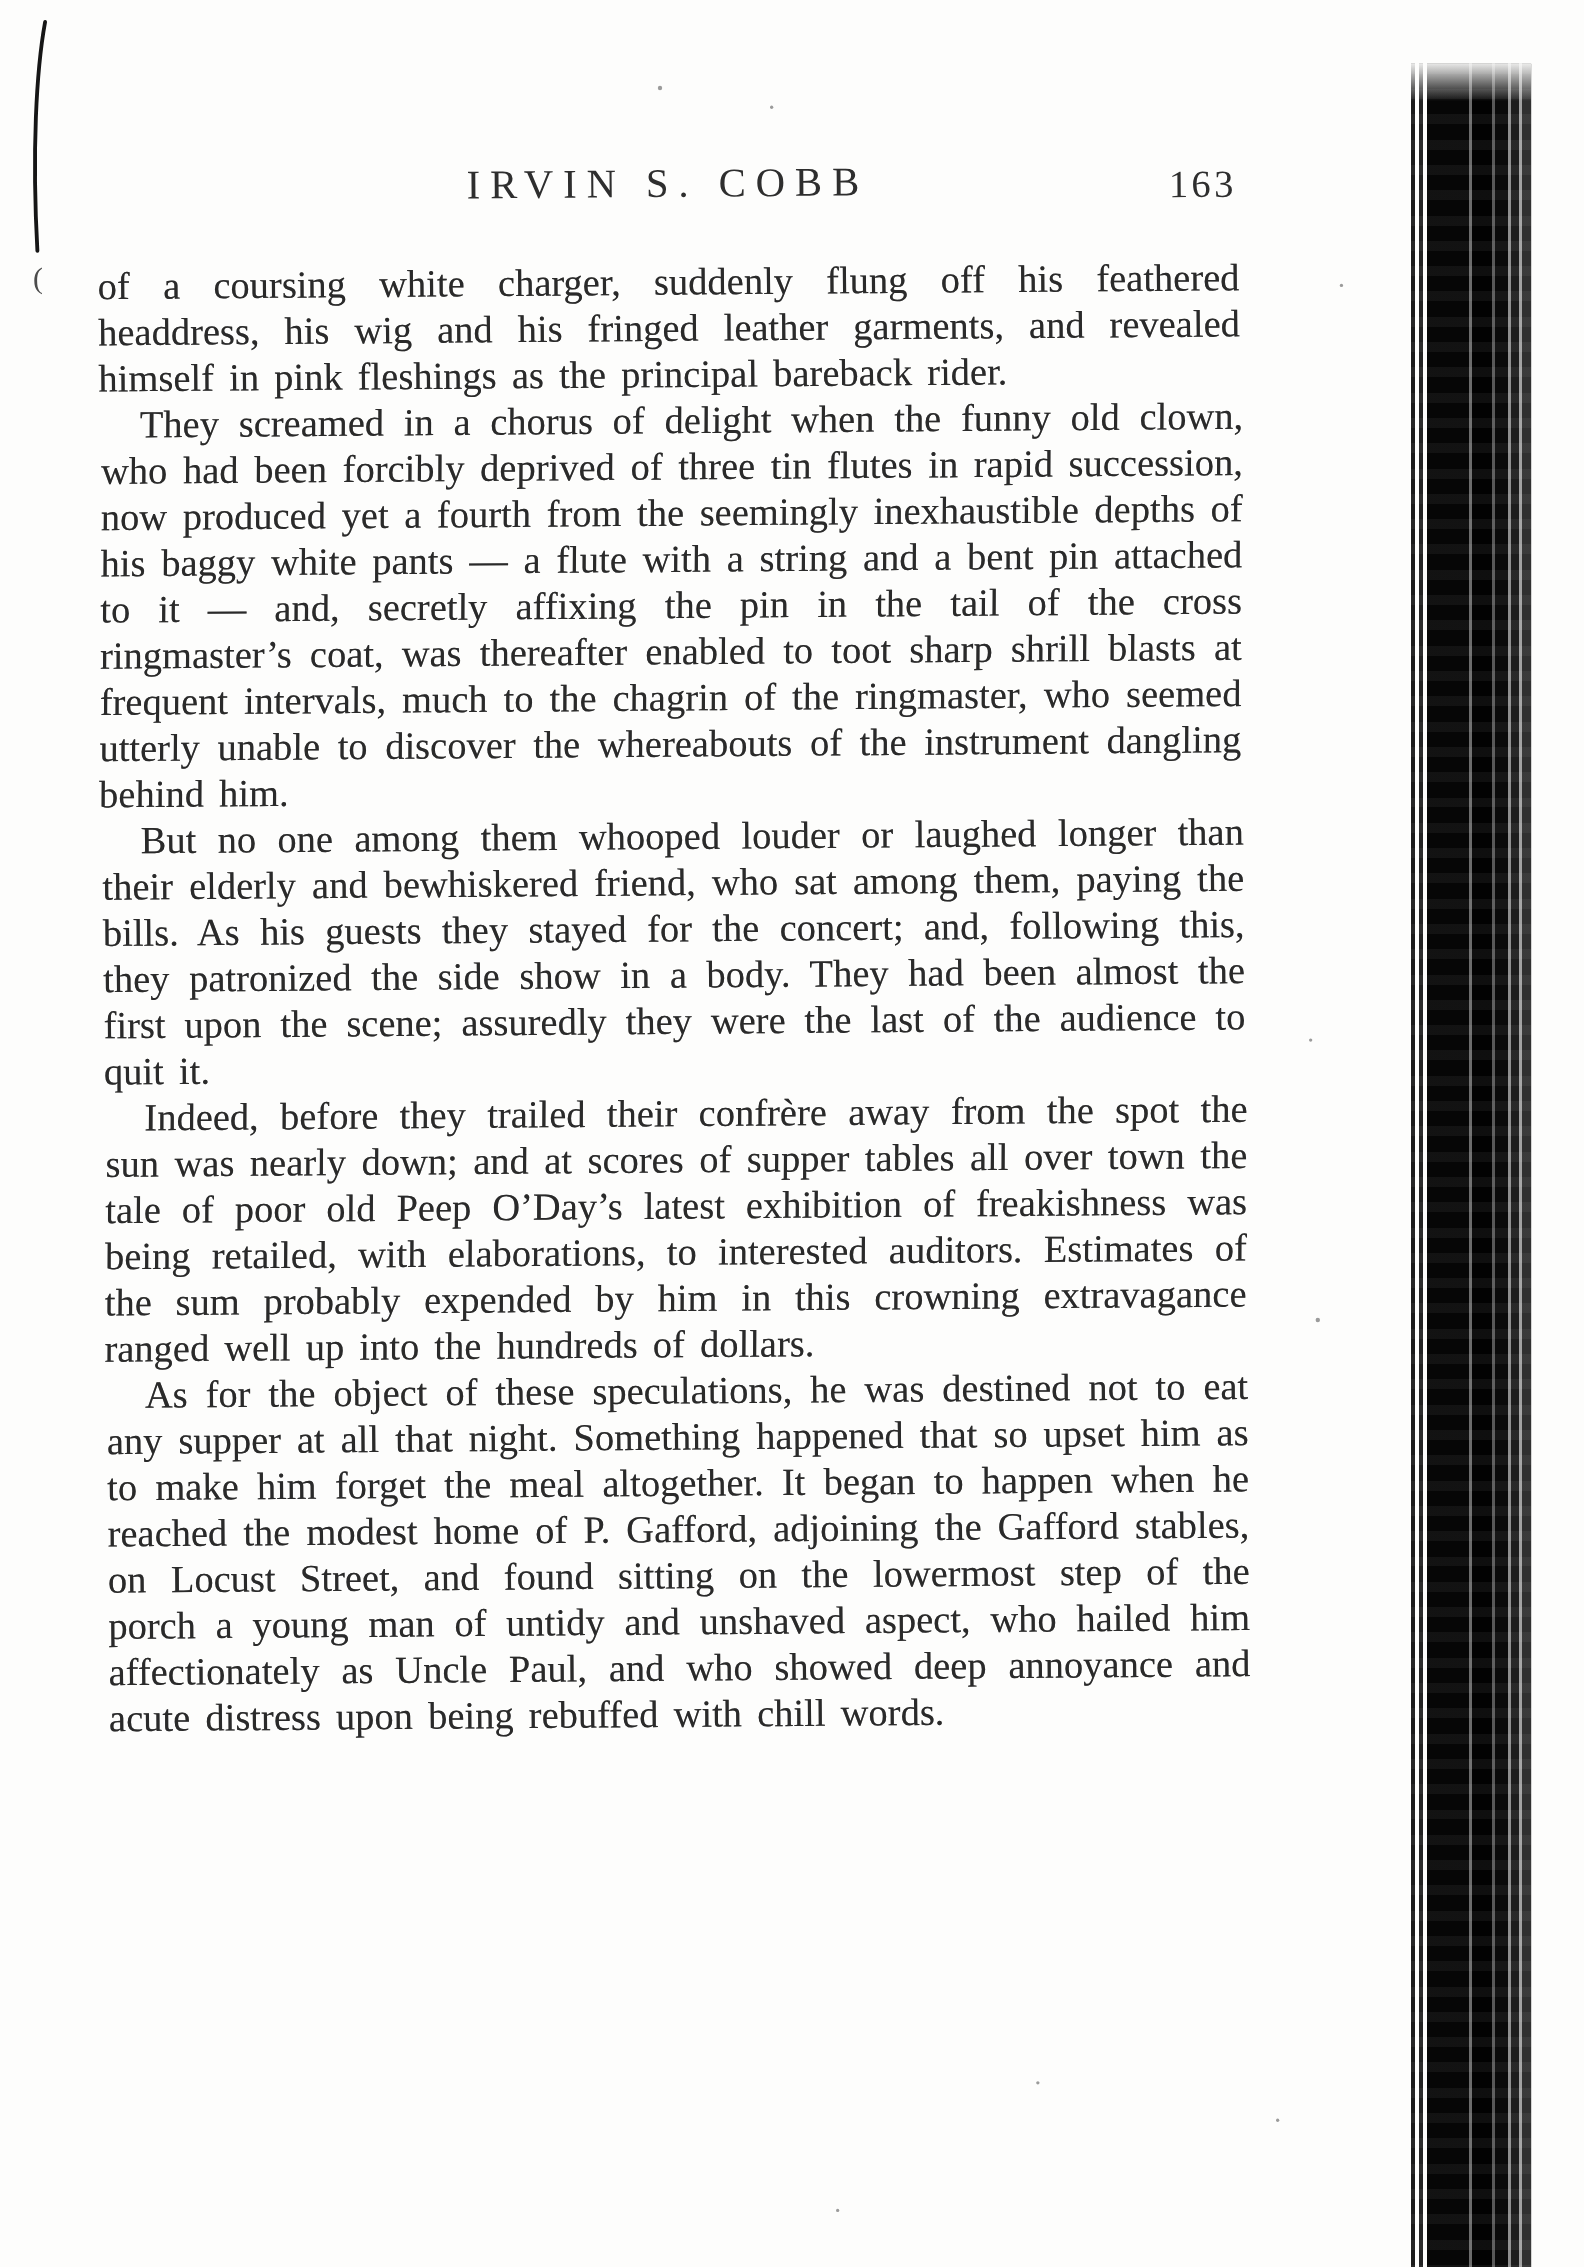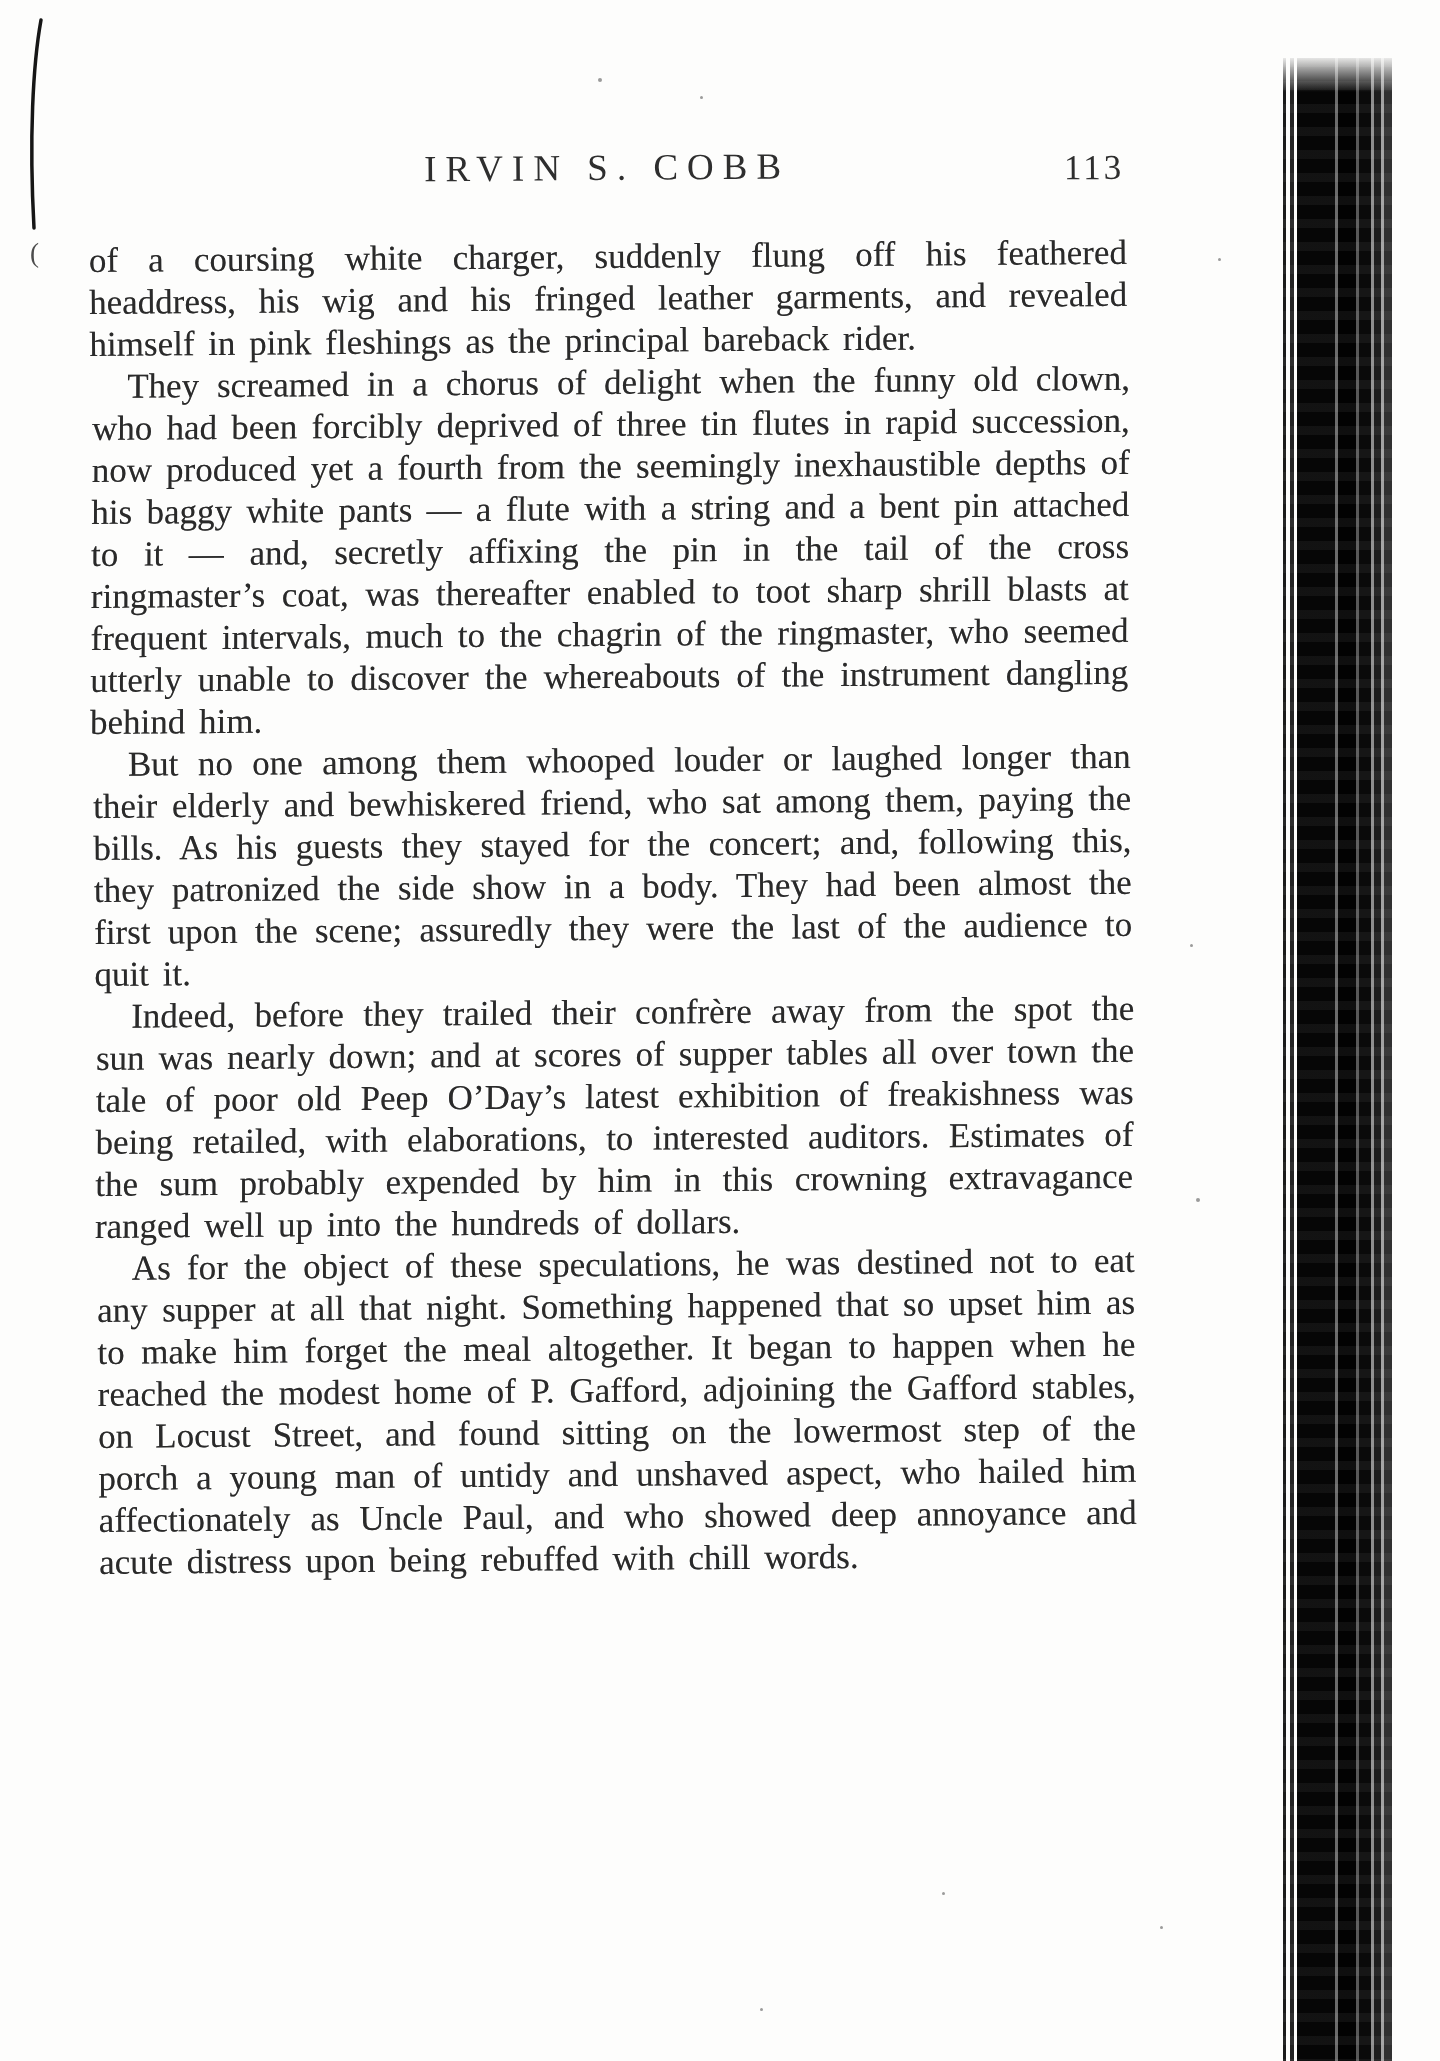--- a/index.html
+++ b/index.html
@@ -132,21 +132,21 @@
   <div class="speck" style="left:1196px; top:1198px; width:4px; height:4px;"></div>
   <div class="speck" style="left:1190px; top:944px; width:3px; height:3px;"></div>
   <div class="speck" style="left:942px;  top:1892px; width:3px; height:3px;"></div>
   <div class="speck" style="left:1160px; top:1926px; width:3px; height:3px;"></div>
   <div class="speck" style="left:760px;  top:2008px; width:3px; height:3px;"></div>
 
   <div class="text-block">
 
     <div class="page-header">
       <span class="running-title">IRVIN S. COBB</span>
-      <span class="page-number">113</span>
+      <span class="page-number">163</span>
     </div>
 
     <p class="para first">of a coursing white charger, suddenly flung off his feathered headdress, his wig and his fringed leather garments, and revealed himself in pink fleshings as the principal bareback rider.</p>
 
     <p class="para slant">They screamed in a chorus of delight when the funny old clown, who had been forcibly deprived of three tin flutes in rapid succession, now produced yet a fourth from the seemingly inexhaustible depths of his baggy white pants — a flute with a string and a bent pin attached to it — and, secretly affixing the pin in the tail of the cross ringmaster’s coat, was thereafter enabled to toot sharp shrill blasts at frequent intervals, much to the chagrin of the ringmaster, who seemed utterly unable to discover the whereabouts of the instrument dangling behind him.</p>
 
     <p class="para">But no one among them whooped louder or laughed longer than their elderly and bewhiskered friend, who sat among them, paying the bills. As his guests they stayed for the concert; and, following this, they patronized the side show in a body. They had been almost the first upon the scene; assuredly they were the last of the audience to quit it.</p>
 
     <p class="para slant">Indeed, before they trailed their confrère away from the spot the sun was nearly down; and at scores of supper tables all over town the tale of poor old Peep O’Day’s latest exhibition of freakishness was being retailed, with elaborations, to interested auditors. Estimates of the sum probably expended by him in this crowning extravagance ranged well up into the hundreds of dollars.</p>
 

